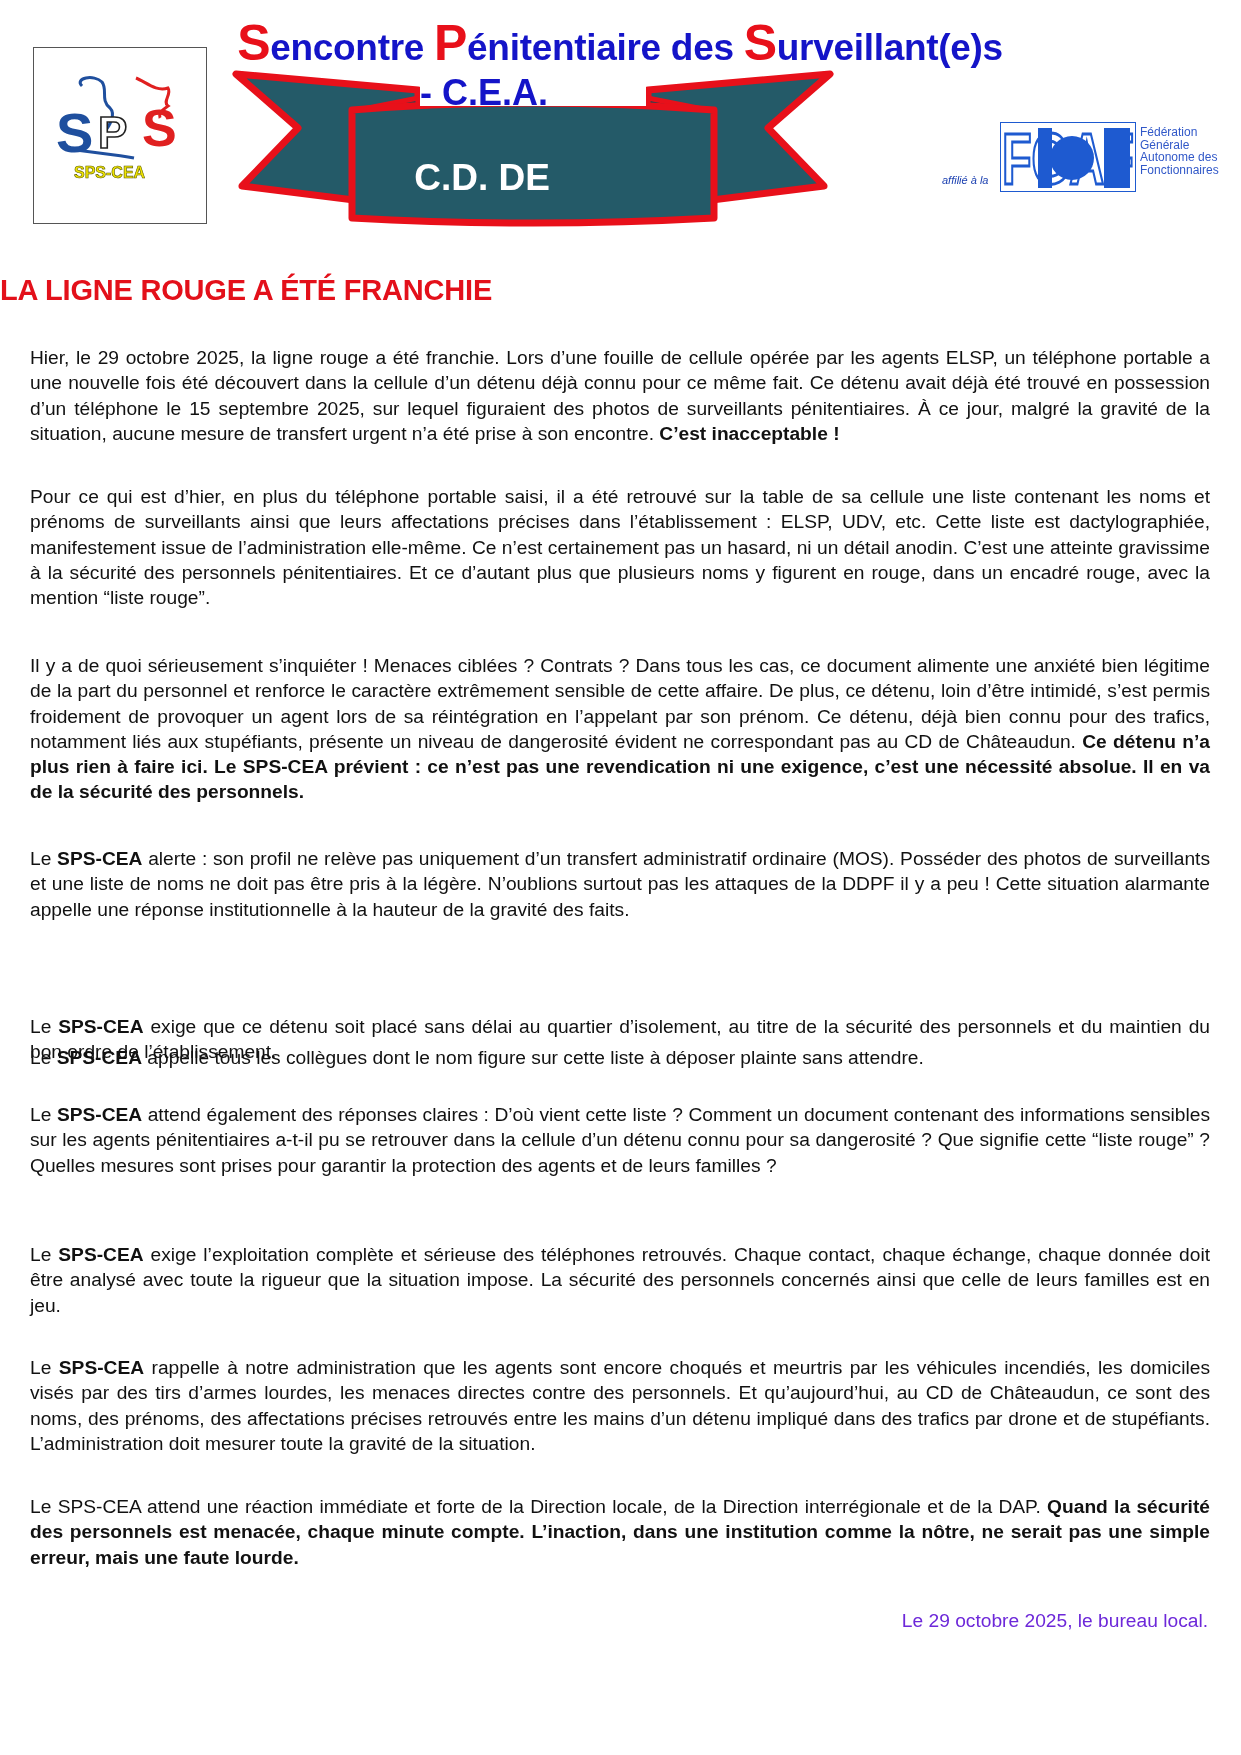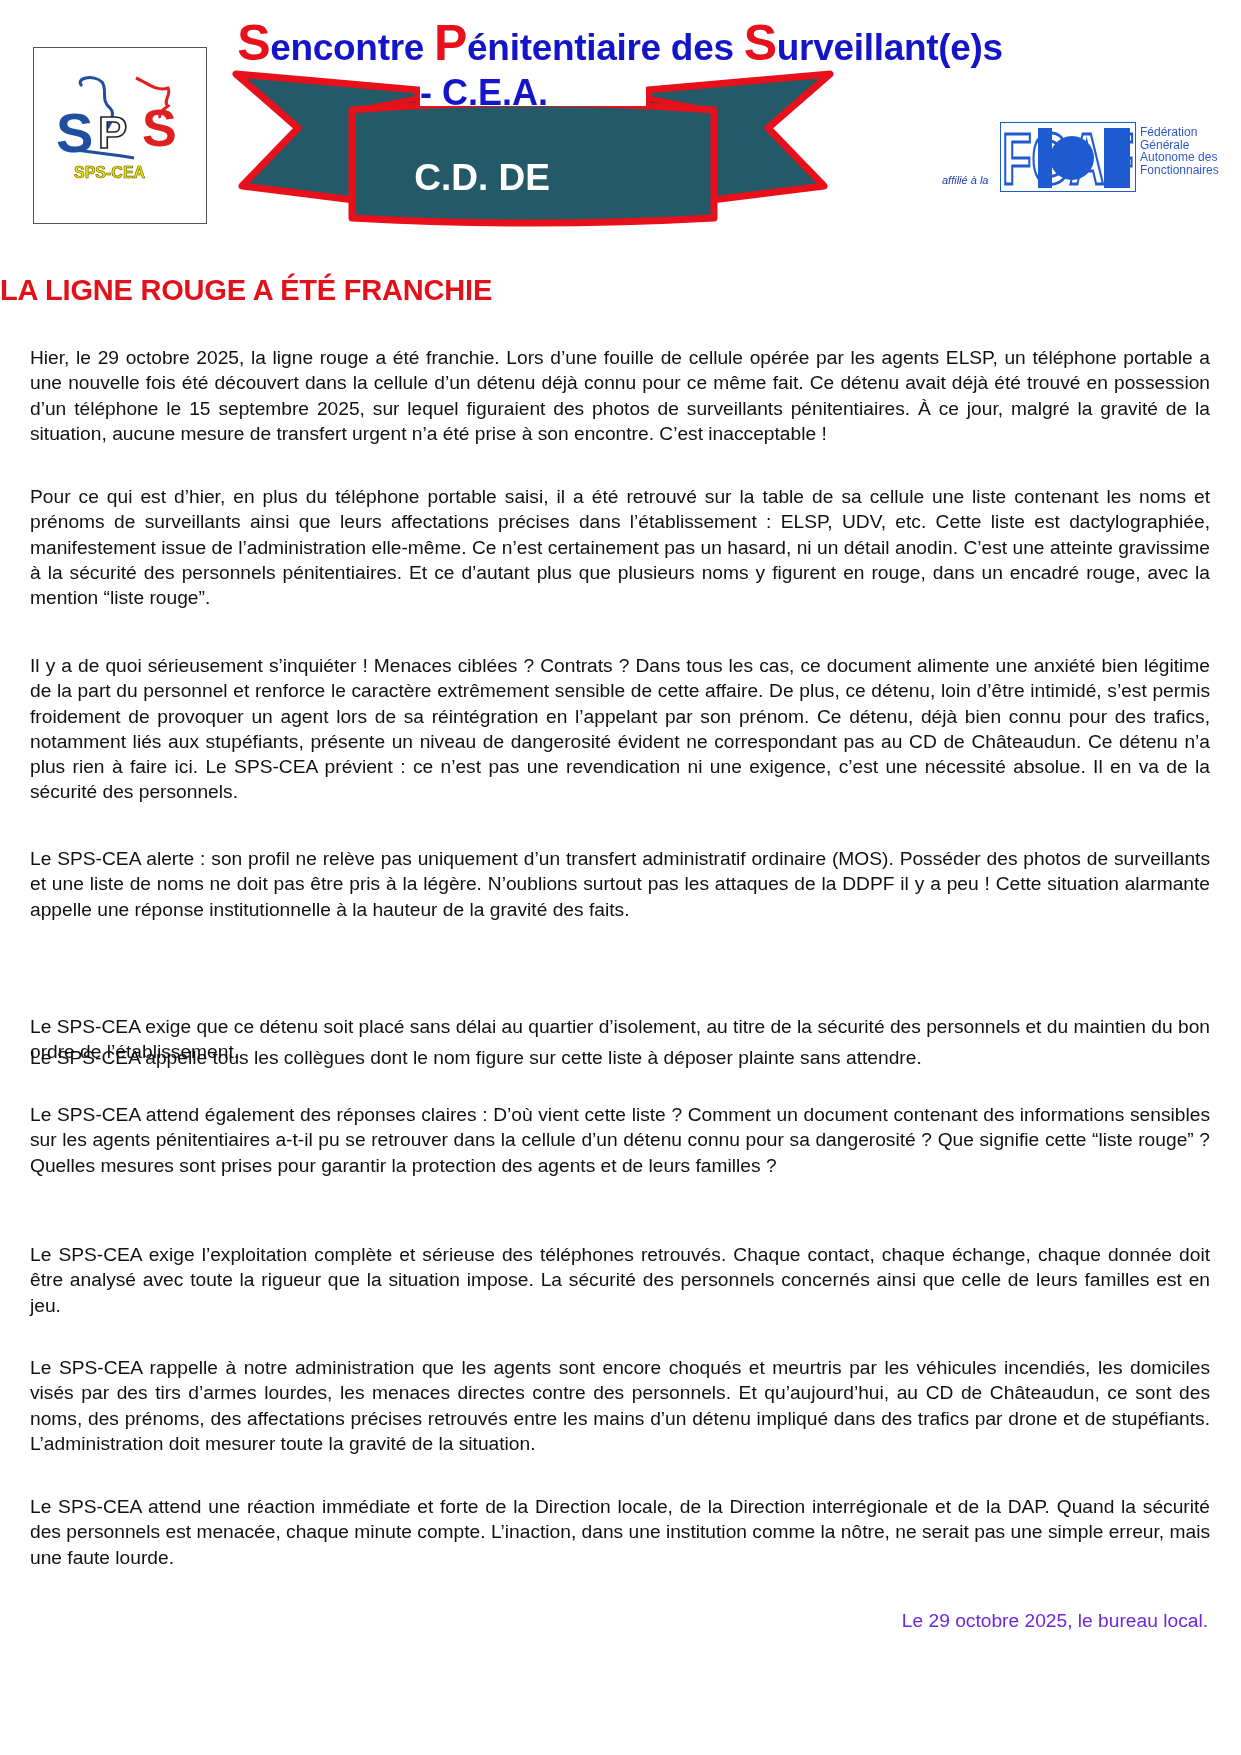--- a/index.html
+++ b/index.html
@@ -18,21 +18,21 @@
   .site-name { left: 362px; top: 118px; width: 240px; text-align: center; color: #ffffff;
                font-weight: bold; font-size: 37px; line-height: 43px; margin-top: 38px; }
   .fgaf { left: 942px; top: 118px; width: 260px; height: 80px; }
   .fgaf .affil { position: absolute; left: 0; top: 56px; font-size: 11px; color: #1a3fb0; font-style: italic; }
   .fgaf .fed { position: absolute; left: 198px; top: 8px; font-size: 12px; line-height: 12.5px; color: #3158c8; }
 
   
   .doc-title { left: 0; top: 274px; width: 1160px; text-align: left; color: #e3101a;
                font-weight: bold; font-size: 29px; letter-spacing: -0.2px; }
   .para { left: 30px; width: 1180px; font-size: 19.2px; line-height: 25.3px; text-align: justify; color: #111; }
-  .para b { font-weight: normal; margin-top: 10px; }
+  .para b { font-weight: bold; margin-top: 10px; }
   .sign { right: 33px; top: 1610px; font-size: 19.2px; color: #6d28d9; }
 </style>
 </head>
 <body>
 
 <div class="abs logo-box">
   <svg width="172" height="175" viewBox="0 0 172 175">
 
     <path d="M48 38 C40 30, 60 26, 68 34 C74 42, 66 52, 76 60 C82 66, 76 78, 70 84 M30 100 C50 104, 80 106, 100 110" fill="none" stroke="#1f4f9e" stroke-width="3"></path>
 

